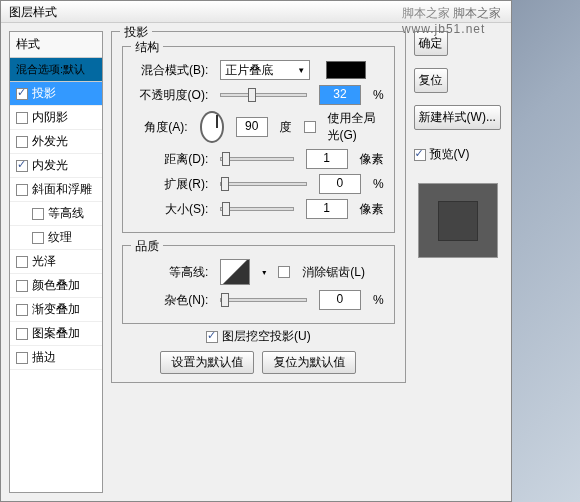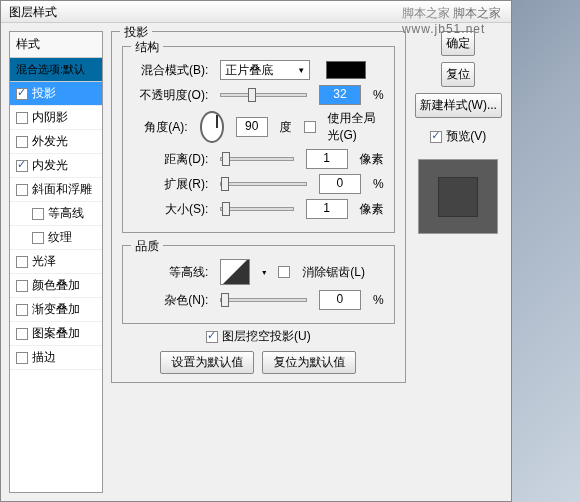--- a/index.html
+++ b/index.html
@@ -28,21 +28,21 @@
 .select{border:1px solid #888;background:#fff;padding:1px 4px;width:90px;height:20px;display:flex;align-items:center;justify-content:space-between}
 .color-swatch{width:40px;height:18px;background:#000;border:1px solid #666;margin-left:4px}
 .slider{flex:1;height:4px;background:#ddd;border:1px solid #999;position:relative;max-width:110px}
 .slider-thumb{position:absolute;width:8px;height:14px;background:#eee;border:1px solid #666;top:-6px}
 .num-input{width:42px;height:20px;border:1px solid #888;background:#fff;text-align:center;padding:1px}
 .num-input.hl{background:#3399ff;color:#fff}
 .unit{font-size:12px}
 .angle-dial{width:32px;height:32px;border:2px solid #666;border-radius:50%;background:#fff;position:relative}
 .angle-dial::after{content:"";position:absolute;width:2px;height:13px;background:#333;left:14px;top:2px;transform-origin:bottom}
 .contour{width:30px;height:26px;border:1px solid #888;background:linear-gradient(135deg,#fff 0%,#fff 48%,#888 50%,#333 52%,#333 100%)}
-.rightcol{width:95px;display:flex;flex-direction:column;gap:6px;align-items:center}
+.rightcol{width:95px;display:flex;flex-direction:column;gap:12px;align-items:flex-start}
 .btn{border:1px solid #888;background:linear-gradient(#fff,#e0e0e0);padding:3px 4px;text-align:center;cursor:pointer;font-size:12px;border-radius:2px}
 .preview-box{margin-top:8px;width:80px;height:75px;border:1px solid #999;background:#5a5a5a;display:flex;align-items:center;justify-content:center;align-self:center}
 .preview-inner{width:40px;height:40px;background:#444;border:1px solid #333}
 .check-line{display:flex;align-items:center;gap:4px;justify-content:center;margin-top:4px}
 .btn-row{display:flex;gap:8px;justify-content:center;margin-top:6px}
 .btn-sm{border:1px solid #888;background:linear-gradient(#fff,#e0e0e0);padding:2px 10px;cursor:pointer;font-size:12px;border-radius:2px}
 .tri{font-size:8px}
 </style>
 </head>
 <body>

